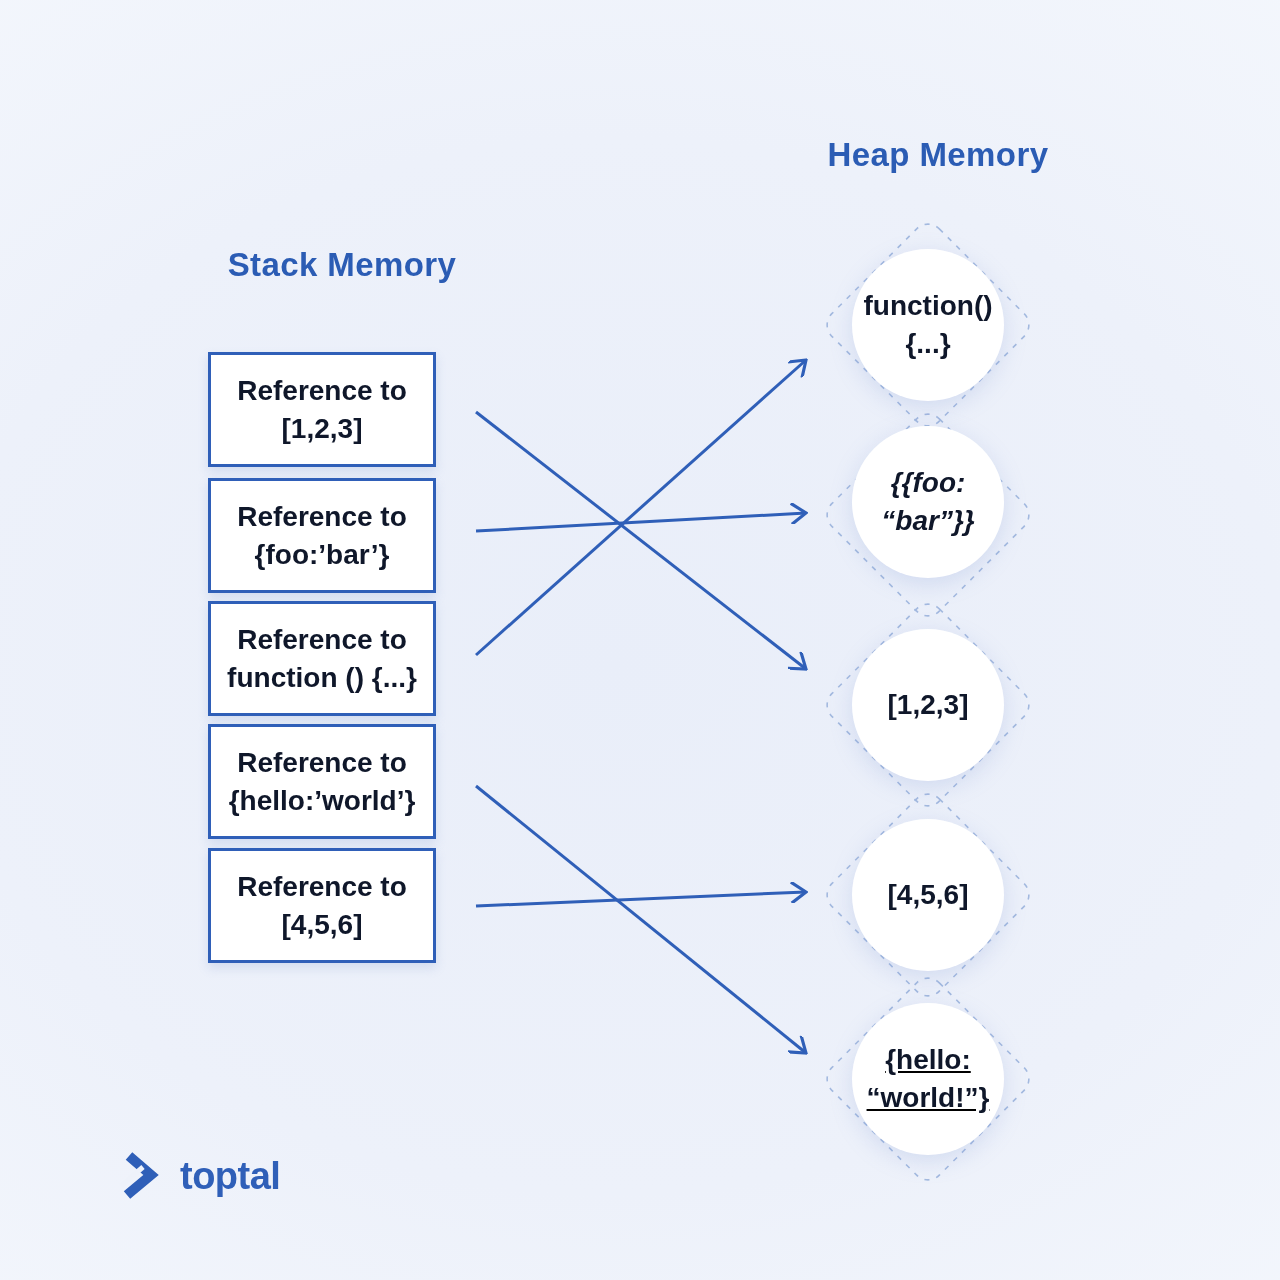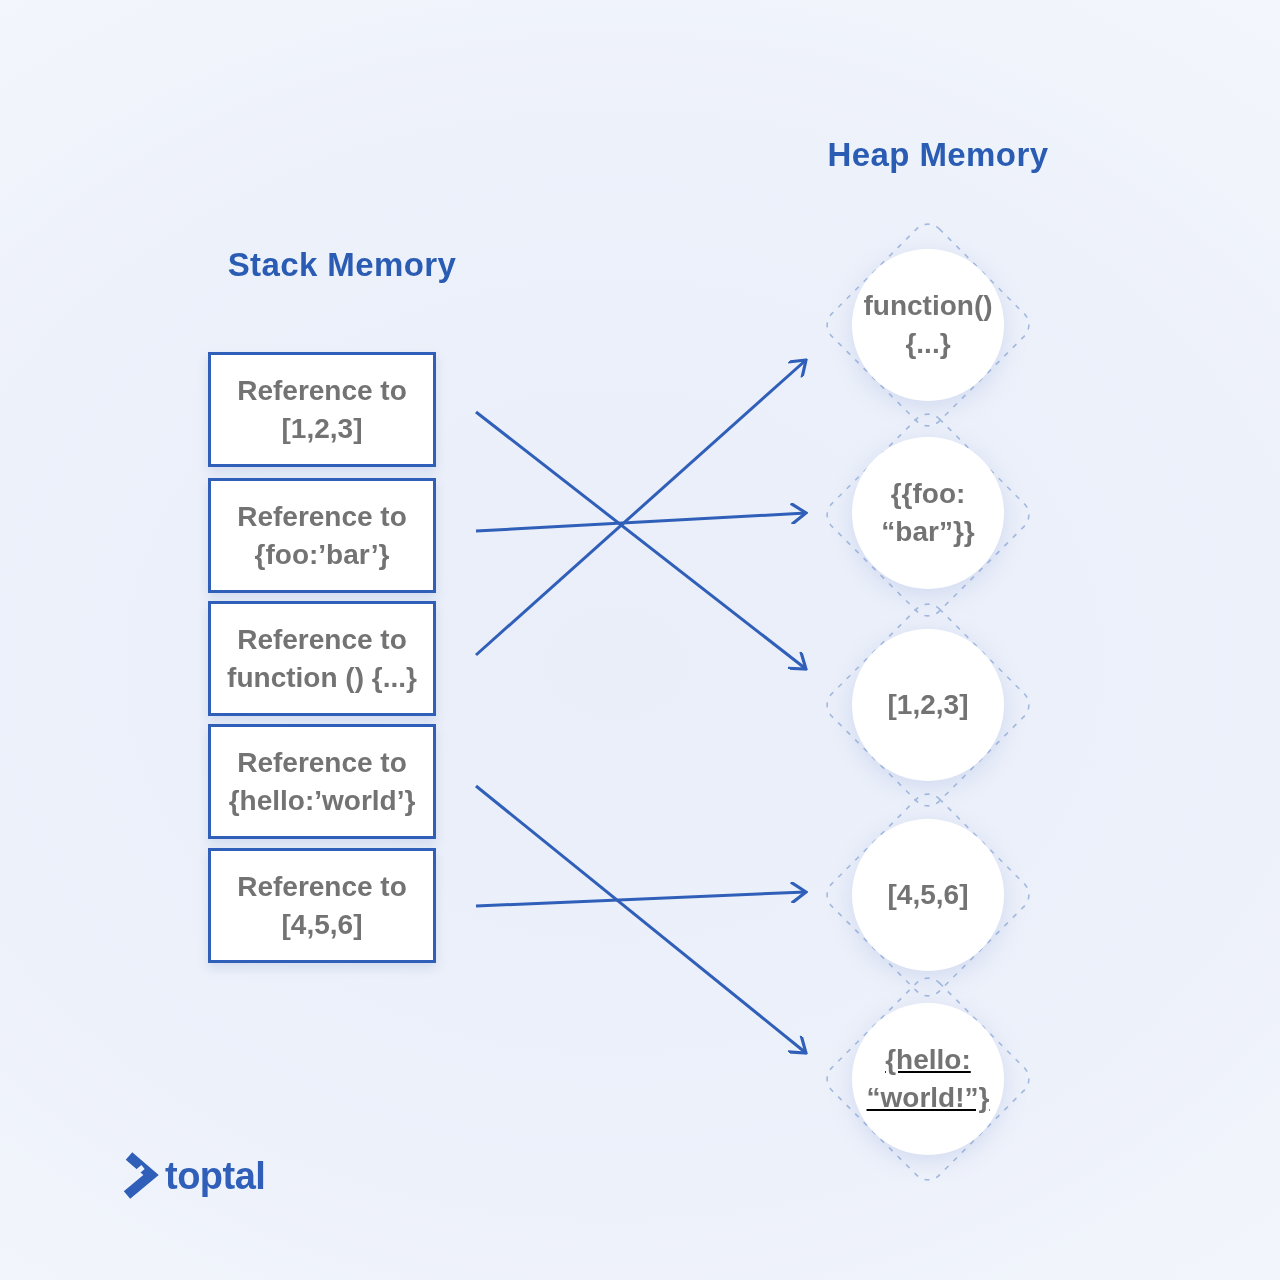--- a/index.html
+++ b/index.html
@@ -17,37 +17,37 @@
   .overlay{position:absolute;left:0;top:0;width:1280px;height:1280px;}
   .sbox{
     position:absolute;left:208px;width:228px;height:115px;box-sizing:border-box;
     background:#ffffff;border:3px solid #2f5fb8;
     display:flex;align-items:center;justify-content:center;
     box-shadow:0 5px 10px rgba(110,140,200,.20);
   }
   .sbox-1{top:352px;} .sbox-2{top:478px;} .sbox-3{top:601px;}
   .sbox-4{top:724px;} .sbox-5{top:848px;}
   .node-label{
-    font-size:28px;font-weight:bold;color:#737373;text-align:center;
+    font-size:28px;font-weight:bold;color:#0f172a;text-align:center;
     white-space:pre-line;line-height:38px;
   }
   .hcircle{
     position:absolute;left:852px;width:152px;height:152px;border-radius:50%;
     background:#ffffff;display:flex;align-items:center;justify-content:center;
     box-shadow:0 6px 22px rgba(130,155,215,.25);
   }
-  .hc-1{top:249px;} .hc-2{top:437px;} .hc-3{top:629px;}
+  .hc-1{top:249px;} .hc-2{top:426px;font-style:italic;} .hc-3{top:629px;}
   .hc-4{top:819px;} .hc-5{top:1003px;text-decoration:underline;}
   .logo{
     position:absolute;left:114px;top:1150px;height:52px;
     display:flex;align-items:center;
   }
   .logo-text{
     font-size:38px;font-weight:bold;color:#2f5fb8;
-    letter-spacing:-0.5px;margin-left:5px;line-height:52px;
+    letter-spacing:-0.5px;margin-left:20px;line-height:52px;
   }
 </style>
 </head>
 <body>
 
 <div class="stage">
 
   <svg class="overlay" width="1280" height="1280" viewBox="0 0 1280 1280">
     <defs>
       <marker id="ah" viewBox="0 0 10 10" refX="9" refY="5" markerWidth="7" markerHeight="7" orient="auto">

